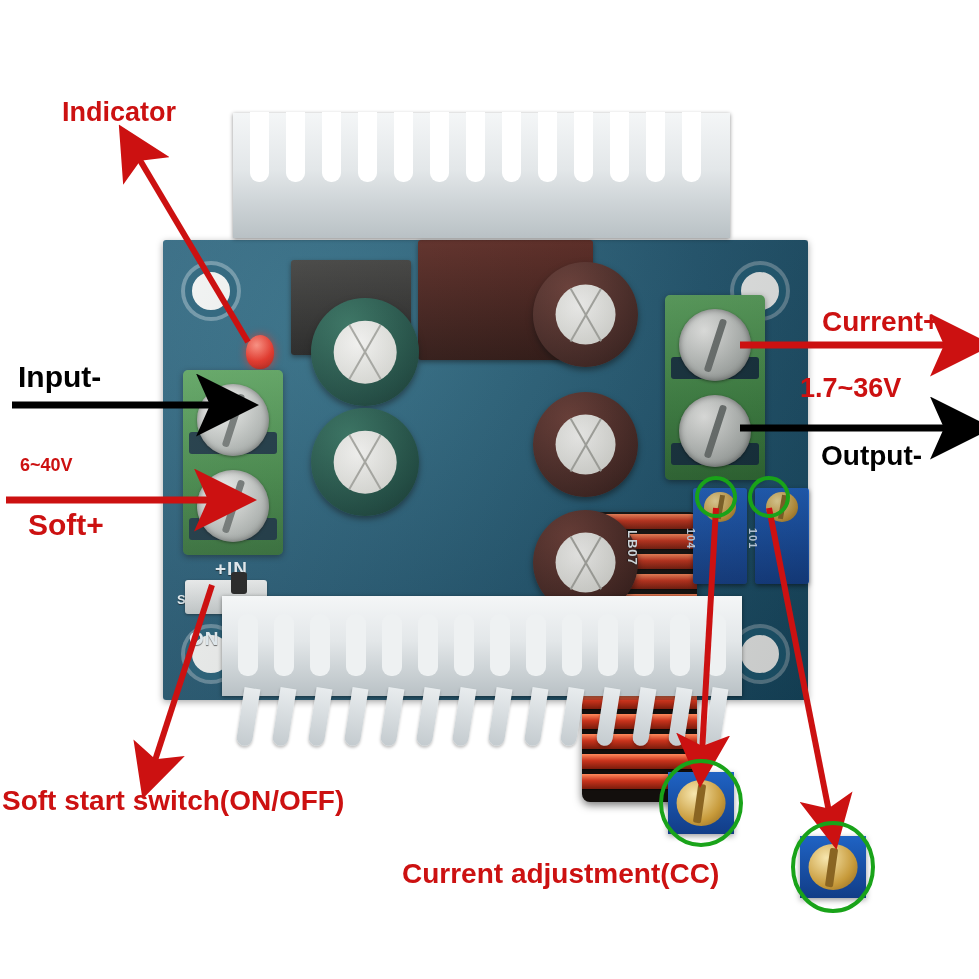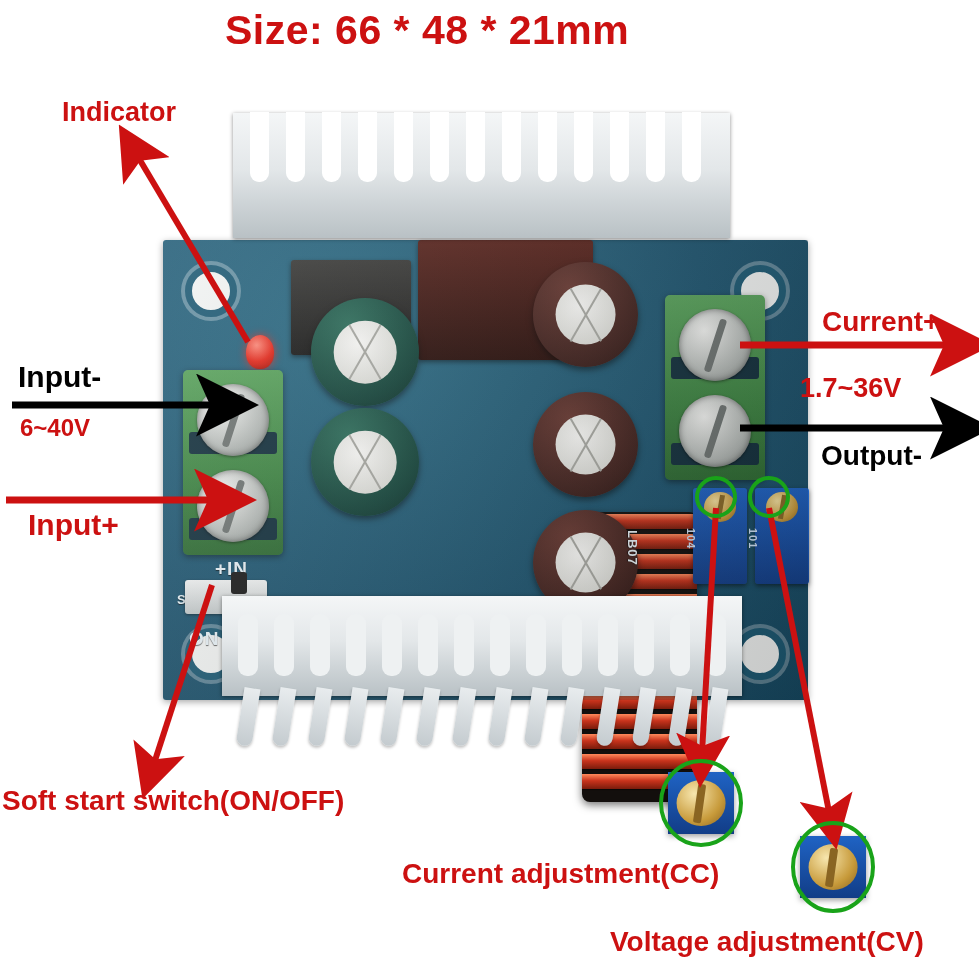--- a/index.html
+++ b/index.html
@@ -8,21 +8,21 @@
   .stage{position:absolute;inset:0;}
 
   
   .lbl{position:absolute;font-weight:bold;white-space:nowrap;line-height:1;}
   .red{color:#cc1111;}
   .blk{color:#000000;}
 
   #title{left:225px;top:10px;font-size:41px;letter-spacing:.5px;}
   #lbl-indicator{left:62px;top:99px;font-size:27px;}
   #lbl-input-neg{left:18px;top:362px;font-size:30px;}
-  #lbl-range-in{left:20px;top:416px;font-size:24px;}
+  #lbl-range-in{left:20px;top:456px;font-size:18px;}
   #lbl-input-pos{left:28px;top:510px;font-size:30px;}
   #lbl-output-pos{left:822px;top:308px;font-size:28px;}
   #lbl-range-out{left:800px;top:375px;font-size:27px;}
   #lbl-output-neg{left:821px;top:442px;font-size:28px;}
   #lbl-soft{left:2px;top:787px;font-size:28px;}
   #lbl-cc{left:402px;top:860px;font-size:28px;}
   #lbl-cv{left:610px;top:928px;font-size:28px;}
 
   
   .overlay{position:absolute;inset:0;pointer-events:none;}
@@ -291,25 +291,23 @@
 
     <line x1="769" y1="508" x2="833" y2="832" stroke="#cc1111" stroke-width="6" marker-end="url(#ar-red)"></line>
 
     <circle cx="716" cy="497" r="19" fill="none" stroke="#19a319" stroke-width="4"></circle>
     <circle cx="769" cy="497" r="19" fill="none" stroke="#19a319" stroke-width="4"></circle>
 
     <ellipse cx="701" cy="803" rx="40" ry="42" fill="none" stroke="#19a319" stroke-width="4"></ellipse>
     <ellipse cx="833" cy="867" rx="40" ry="44" fill="none" stroke="#19a319" stroke-width="4"></ellipse>
   </svg>
 
-  <div class="lbl red" id="title">Size: 66 * 48 * 21mm</div>
   <div class="lbl red" id="lbl-indicator">Indicator</div>
   <div class="lbl blk" id="lbl-input-neg">Input-</div>
   <div class="lbl red" id="lbl-range-in">6~40V</div>
-  <div class="lbl red" id="lbl-input-pos">Input+</div>
+  <div class="lbl red" id="lbl-input-pos">Soft+</div>
   <div class="lbl red" id="lbl-output-pos">Current+</div>
   <div class="lbl red" id="lbl-range-out">1.7~36V</div>
   <div class="lbl blk" id="lbl-output-neg">Output-</div>
   <div class="lbl red" id="lbl-soft">Soft start switch(ON/OFF)</div>
   <div class="lbl red" id="lbl-cc">Current adjustment(CC)</div>
-  <div class="lbl red" id="lbl-cv">Voltage adjustment(CV)</div>
 
 </div>
 
 </body></html>

